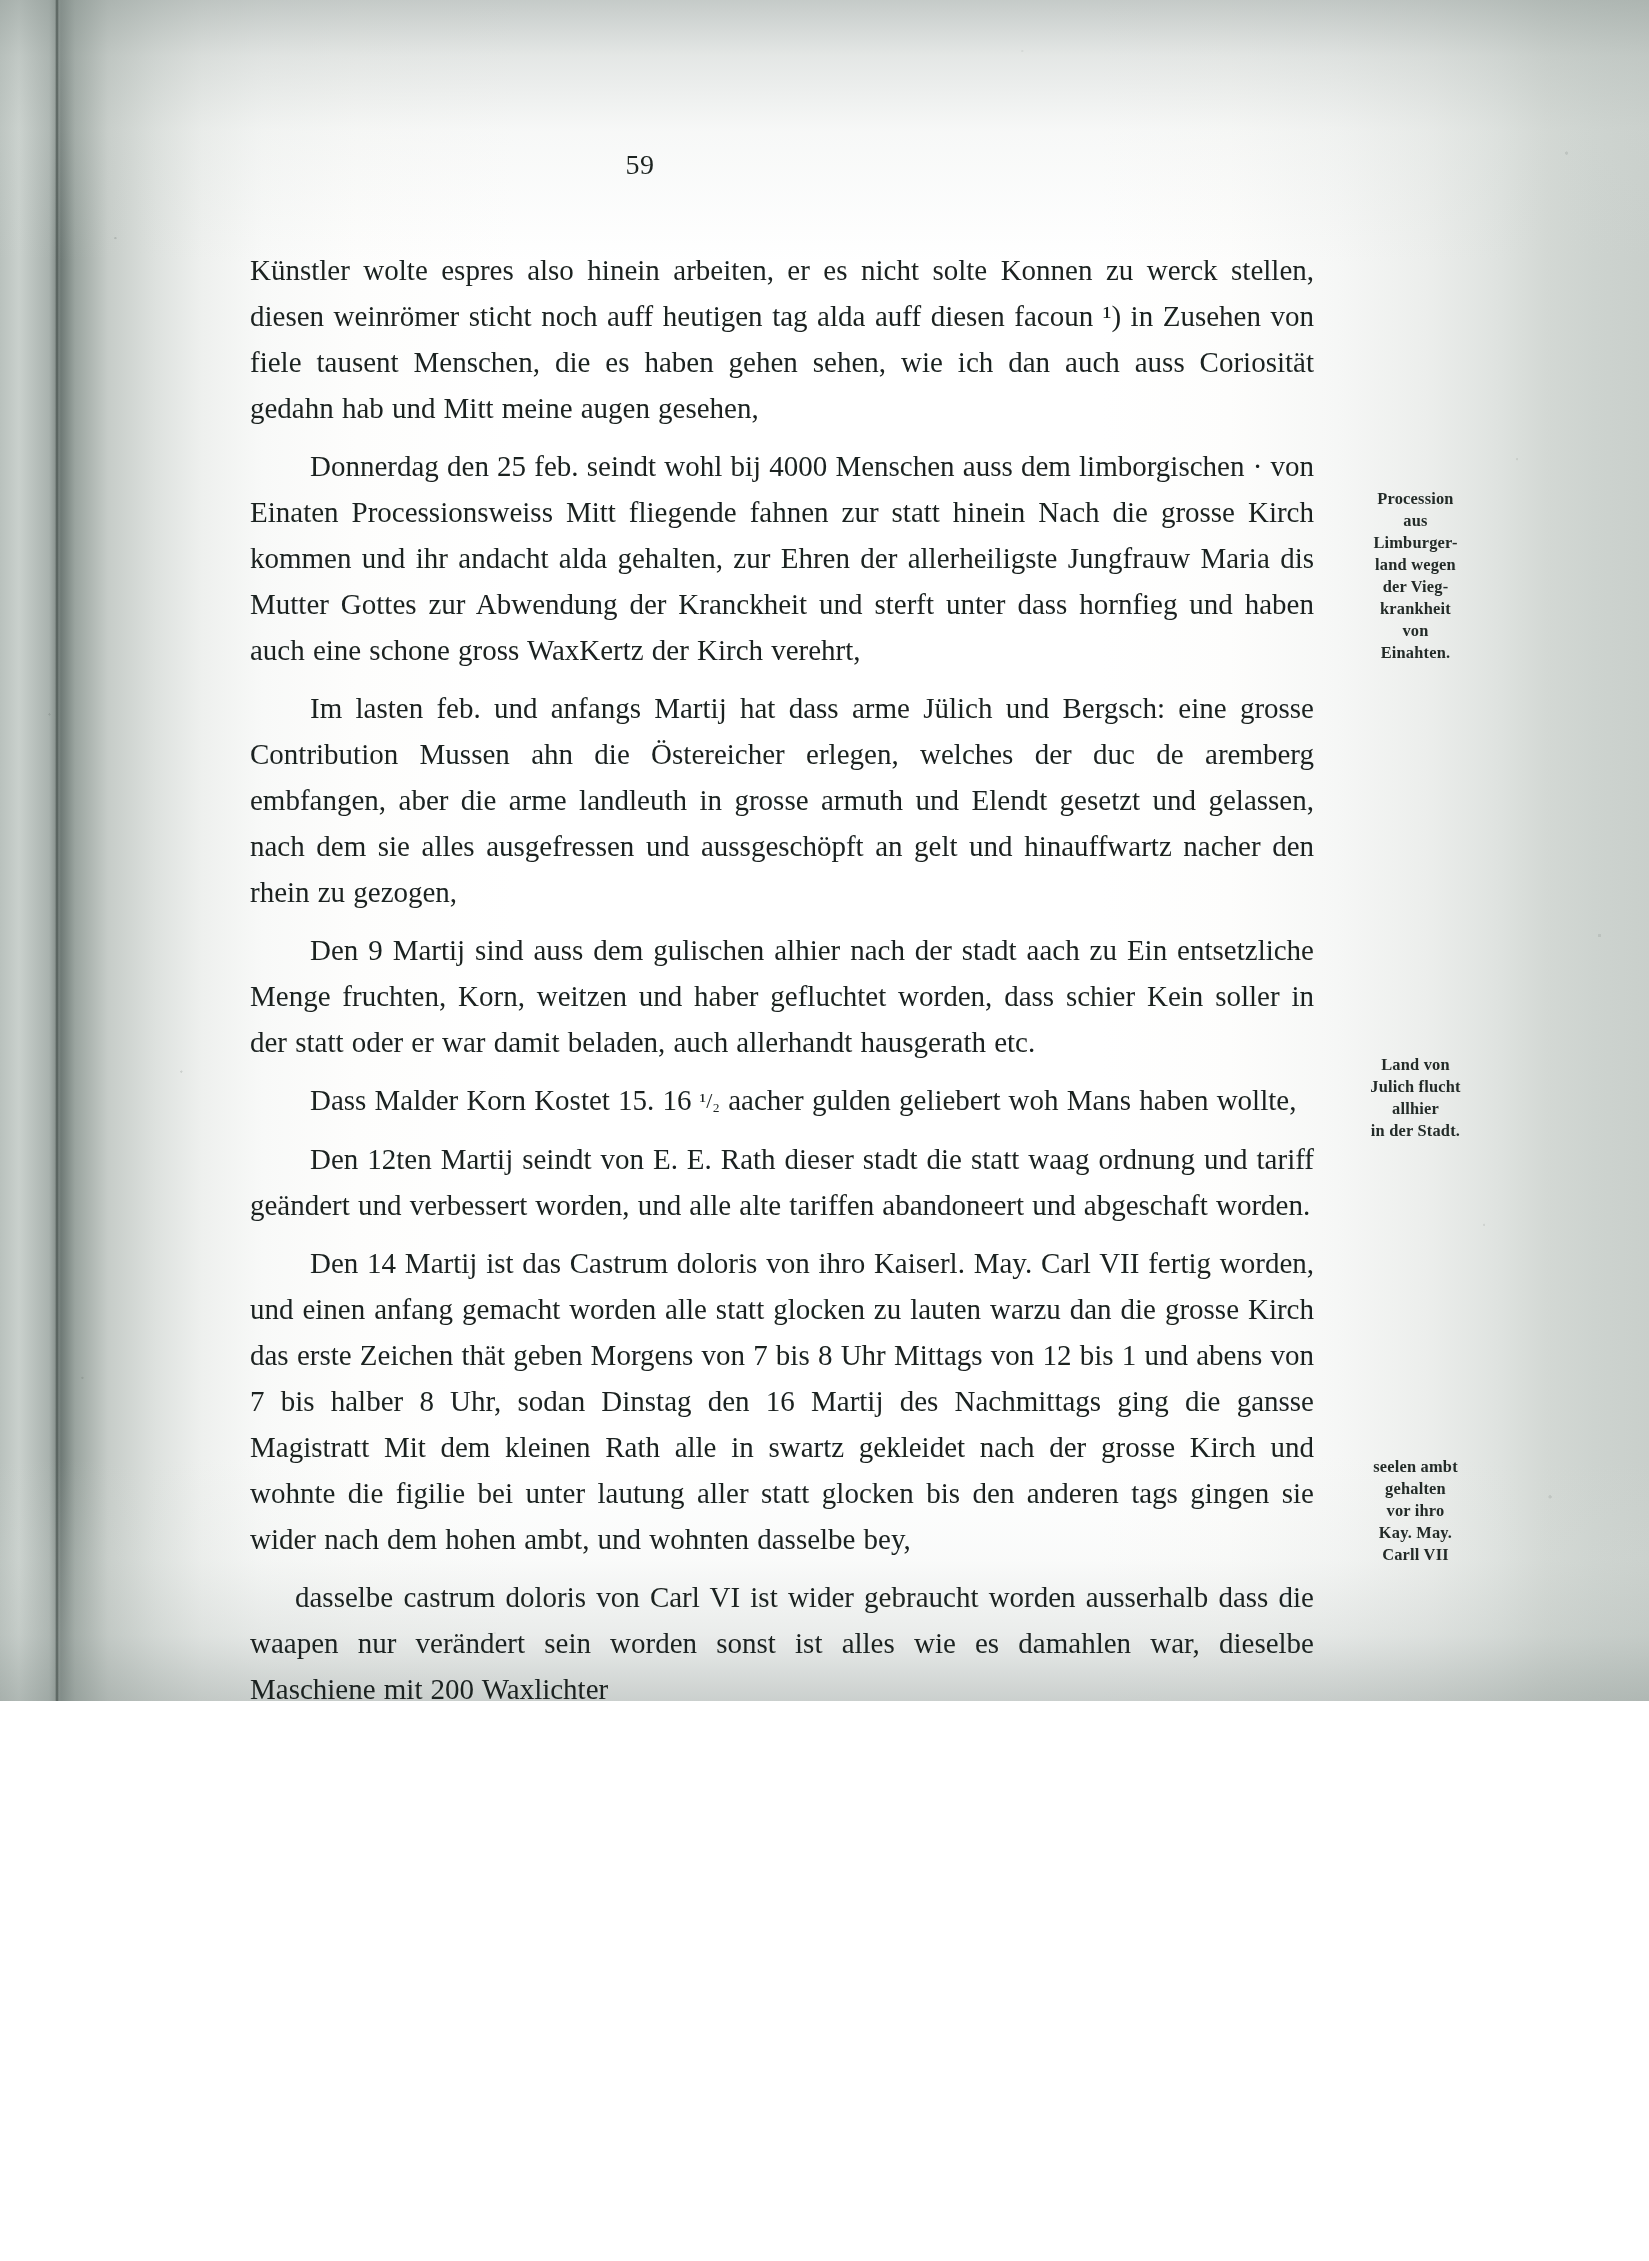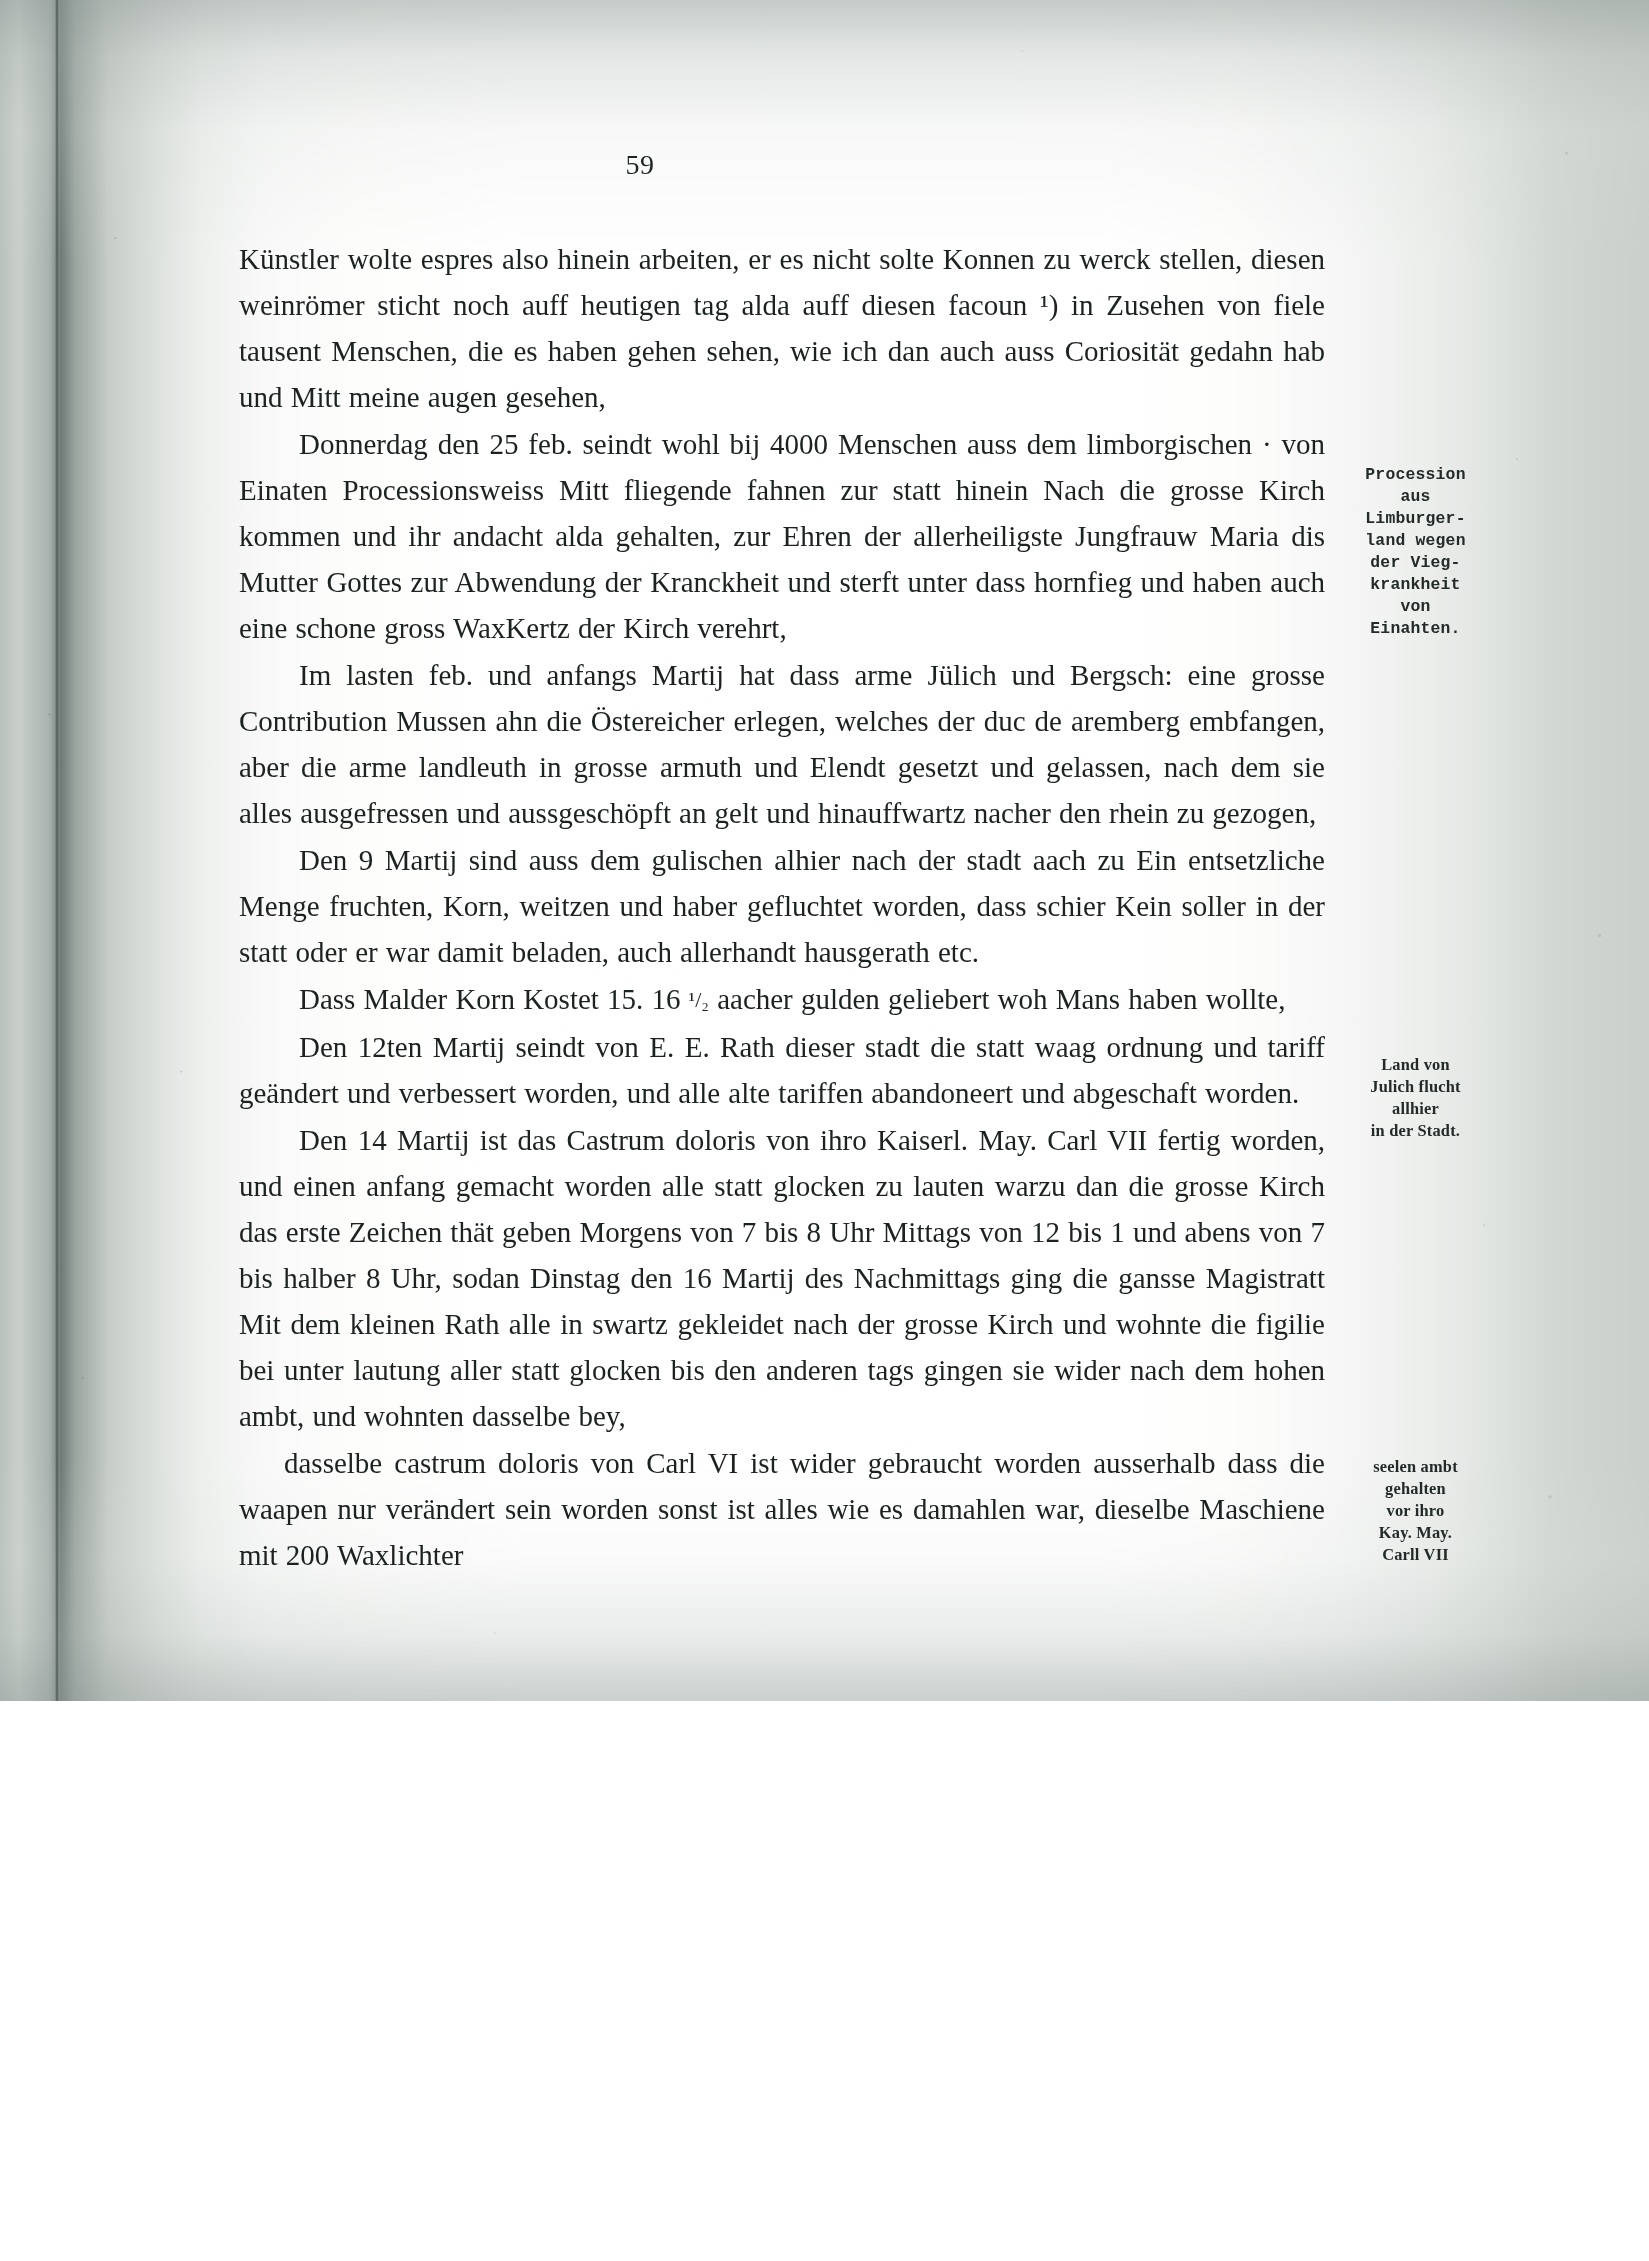--- a/index.html
+++ b/index.html
@@ -115,21 +115,21 @@
   }
 
   .body-col {
     position: absolute;
     left: 238px;
     top: 235px;
     width: 1088px;
   }
 
   p.para {
-    margin: 1px;
+    margin: 12px;
     font-size: 29px;
     line-height: 46px;
     color: #1b2220;
     text-align: justify;
     text-align-last: left;
     word-spacing: 0.9px;
     -webkit-hyphens: none;
     hyphens: none;
   }
   p.para.indent { text-indent: 60px; }
@@ -147,21 +147,21 @@
     text-align: center;
     font-family: "Liberation Serif", "DejaVu Serif", serif;
     font-size: 16.4px;
     line-height: 22px;
     font-weight: 700;
     color: #232b28;
     letter-spacing: 0.2px;
   }
   .margin-note span { display: block; }
 
-  #note-procession { left: 1338px; top: 464px; font-family: Liberation Mono, monospace; }
+  #note-procession { left: 1338px; top: 488px; }
   #note-juelich    { left: 1338px; top: 1054px; }
   #note-seelenambt { left: 1338px; top: 1456px; }
 
   
   .fn-rule {
     position: absolute;
     left: 238px;
     top: 2053px;
     width: 206px;
     height: 1.4px;

